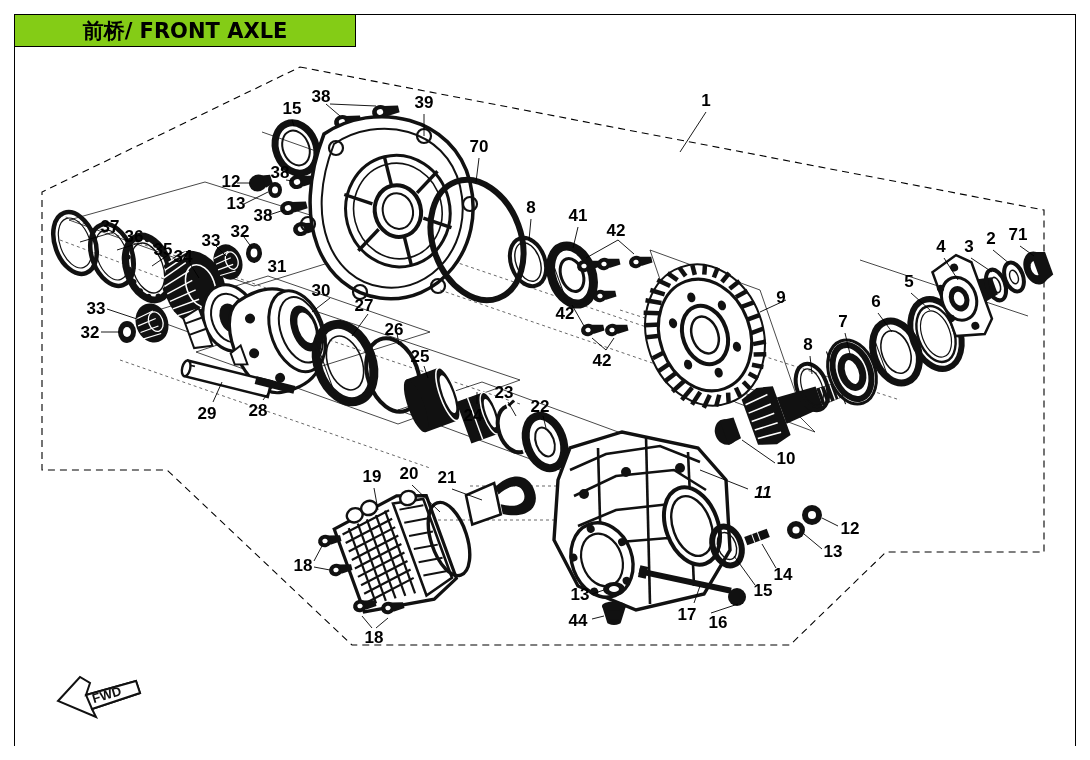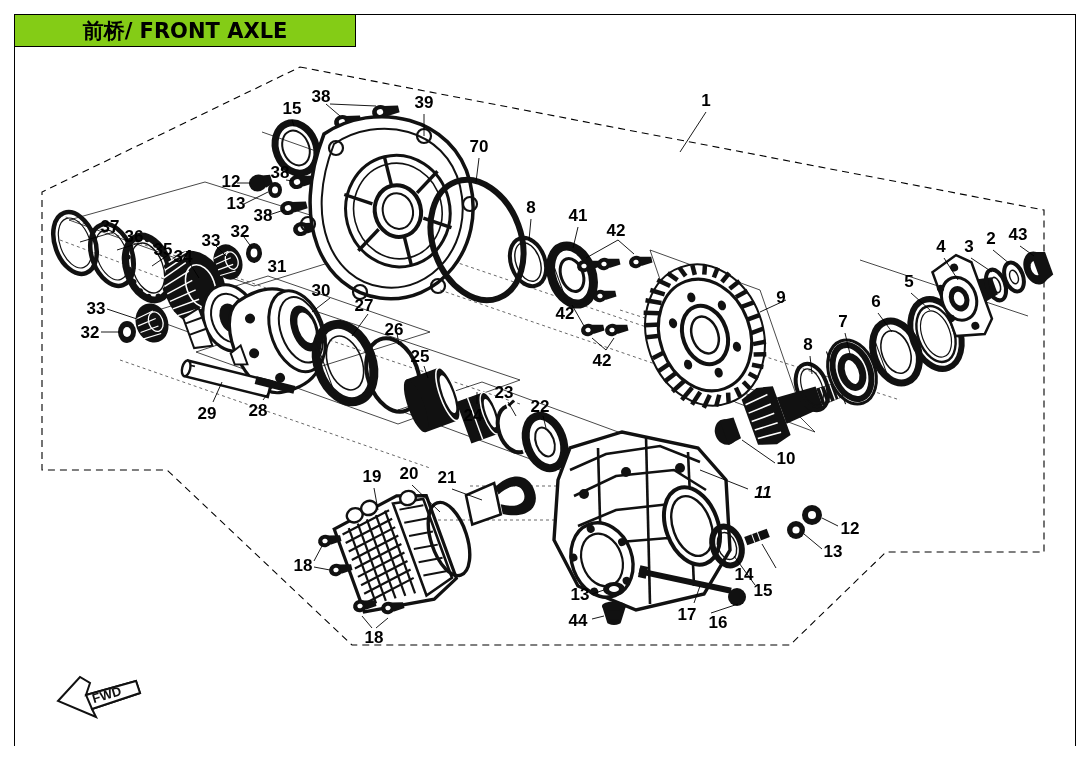--- a/index.html
+++ b/index.html
@@ -709,21 +709,21 @@
       <div class="lbl" style="left: 941px; top: 246px;">4</div>
       <div class="lbl" style="left: 909px; top: 281px;">5</div>
       <div class="lbl" style="left: 876px; top: 301px;">6</div>
       <div class="lbl" style="left: 843px; top: 321px;">7</div>
       <div class="lbl" style="left: 808px; top: 344px;">8</div>
       <div class="lbl" style="left: 781px; top: 297px;">9</div>
       <div class="lbl" style="left: 786px; top: 458px; text-align: right;">10</div>
       <div class="lbl" style="left: 763px; top: 492px; font-style: italic;">11</div>
       <div class="lbl" style="left: 850px; top: 528px;">12</div>
       <div class="lbl" style="left: 833px; top: 551px;">13</div>
-      <div class="lbl" style="left: 744px; top: 574px;">14</div>
+      <div class="lbl" style="left: 783px; top: 574px;">14</div>
       <div class="lbl" style="left: 763px; top: 590px;">15</div>
       <div class="lbl" style="left: 718px; top: 622px;">16</div>
       <div class="lbl" style="left: 687px; top: 614px; text-align: center;">17</div>
       <div class="lbl" style="left: 580px; top: 594px;">13</div>
       <div class="lbl" style="left: 578px; top: 620px;">44</div>
       <div class="lbl" style="left: 303px; top: 565px;">18</div>
       <div class="lbl" style="left: 374px; top: 637px;">18</div>
       <div class="lbl" style="left: 372px; top: 476px;">19</div>
       <div class="lbl" style="left: 409px; top: 473px;">20</div>
       <div class="lbl" style="left: 447px; top: 477px;">21</div>
@@ -751,21 +751,21 @@
       <div class="lbl" style="left: 424px; top: 102px;">39</div>
       <div class="lbl" style="left: 479px; top: 146px;">70</div>
       <div class="lbl" style="left: 578px; top: 215px;">41</div>
       <div class="lbl" style="left: 616px; top: 230px;">42</div>
       <div class="lbl" style="left: 565px; top: 313px;">42</div>
       <div class="lbl" style="left: 602px; top: 360px;">42</div>
       <div class="lbl" style="left: 292px; top: 108px;">15</div>
       <div class="lbl" style="left: 231px; top: 181px;">12</div>
       <div class="lbl" style="left: 236px; top: 203px;">13</div>
       <div class="lbl" style="left: 531px; top: 207px;">8</div>
-      <div class="lbl" style="left: 1018px; top: 234px;">43</div>
+      <div class="lbl" style="left: 1018px; top: 234px;">71</div>
     </div>
 
   <div class="fwd-wrap">
     <svg viewBox="0 0 110 55" width="110" height="55">
       <path d="M 8 36 L 30 12 L 40 18 L 36 30 L 86 16 L 90 28 L 42 44 L 46 52 L 8 36 Z" fill="#fff" stroke="#111" stroke-width="2"></path>
       <path d="M 36 30 L 86 16 L 90 28 L 42 44 Z" fill="#fff" stroke="#111" stroke-width="2"></path>
       <text x="58" y="34" font-family="Liberation Sans, sans-serif" font-size="13" font-weight="bold" fill="#111" transform="rotate(-17 58 34)" text-anchor="middle">FWD</text>
     </svg>
   </div>
 

